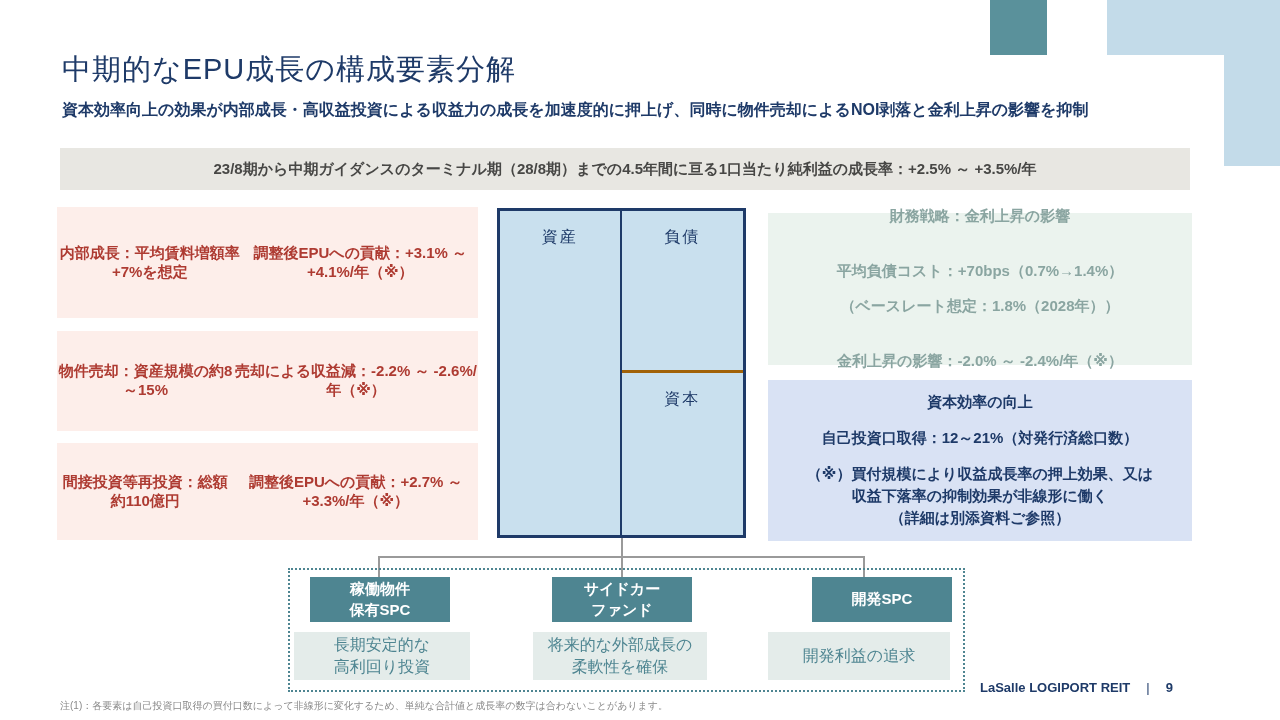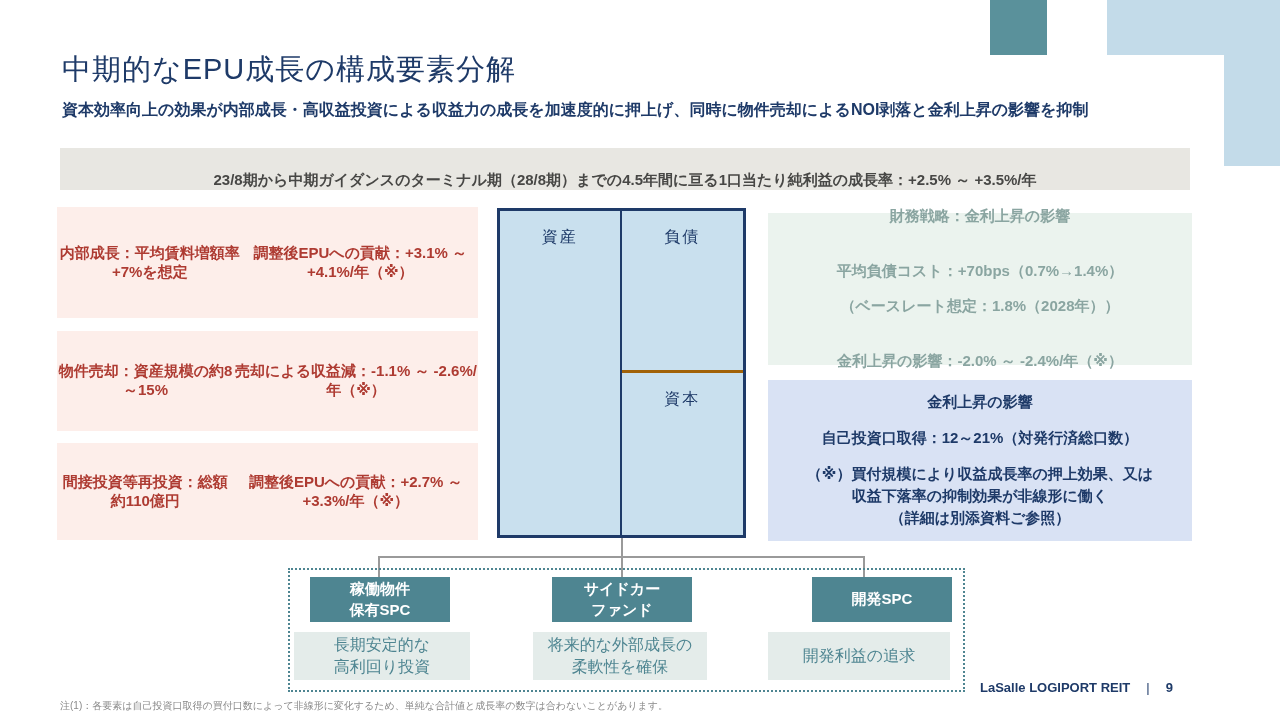--- a/index.html
+++ b/index.html
@@ -24,21 +24,21 @@
     position: absolute; left: 62px; top: 50px;
     font-size: 29px; font-weight: 400; color: #1e3a68; letter-spacing: 1px; text-align: right;
   }
   .subtitle {
     position: absolute; left: 62px; top: 100px;
     font-size: 16px; font-weight: 700; color: #1e3a68;
   }
   .banner {
     position: absolute; left: 60px; top: 148px; width: 1130px; height: 42px;
     background: #e8e7e2; color: #474745;
-    display: flex; align-items: flex-end; justify-content: center;
+    display: flex; align-items: center; justify-content: center;
     font-size: 15px; font-weight: 600;
   }
 
   
   .pink-box {
     position: absolute; left: 57px; width: 421px;
     background: #fdeeea; color: #ae3b32;
     display: flex; justify-content: space-evenly; align-items: center;
     font-size: 15px; font-weight: 700; text-align: center;
   }
@@ -141,21 +141,21 @@
   <div class="banner">
     <span>23/8期から中期ガイダンスのターミナル期（28/8期）までの4.5年間に亘る1口当たり純利益の成長率：+2.5% ～ +3.5%/年</span>
   </div>
 
   <div class="pink-box pink-1">
     <div>内部成長：平均賃料増額率+7%を想定</div>
     <div>調整後EPUへの貢献：+3.1% ～ +4.1%/年（※）</div>
   </div>
   <div class="pink-box pink-2">
     <div>物件売却：資産規模の約8～15%</div>
-    <div>売却による収益減：-1.1% ～ -2.6%/年（※）</div>
+    <div>売却による収益減：-2.2% ～ -2.6%/年（※）</div>
   </div>
   <div class="pink-box pink-3">
     <div>間接投資等再投資：総額約110億円</div>
     <div>調整後EPUへの貢献：+2.7% ～ +3.3%/年（※）</div>
   </div>
 
   <div class="bs">
     <div class="bs-left">
       <span class="bs-label">資産</span>
     </div>
@@ -168,21 +168,21 @@
   </div>
 
   <div class="green-box">
     <div>財務戦略：金利上昇の影響</div>
     <div class="group-gap">平均負債コスト：+70bps（0.7%→1.4%）</div>
     <div>（ベースレート想定：1.8%（2028年））</div>
     <div class="group-gap">金利上昇の影響：-2.0% ～ -2.4%/年（※）</div>
   </div>
 
   <div class="blue-box">
-    <div>金利上昇の影響</div>
+    <div>資本効率の向上</div>
     <div class="group-gap">自己投資口取得：12～21%（対発行済総口数）</div>
     <div class="group-gap">（※）買付規模により収益成長率の押上効果、又は</div>
     <div>収益下落率の抑制効果が非線形に働く</div>
     <div>（詳細は別添資料ご参照）</div>
   </div>
 
   <div class="conn conn-v-center"></div>
   <div class="conn conn-h"></div>
   <div class="conn conn-v-left"></div>
   <div class="conn conn-v-right"></div>

